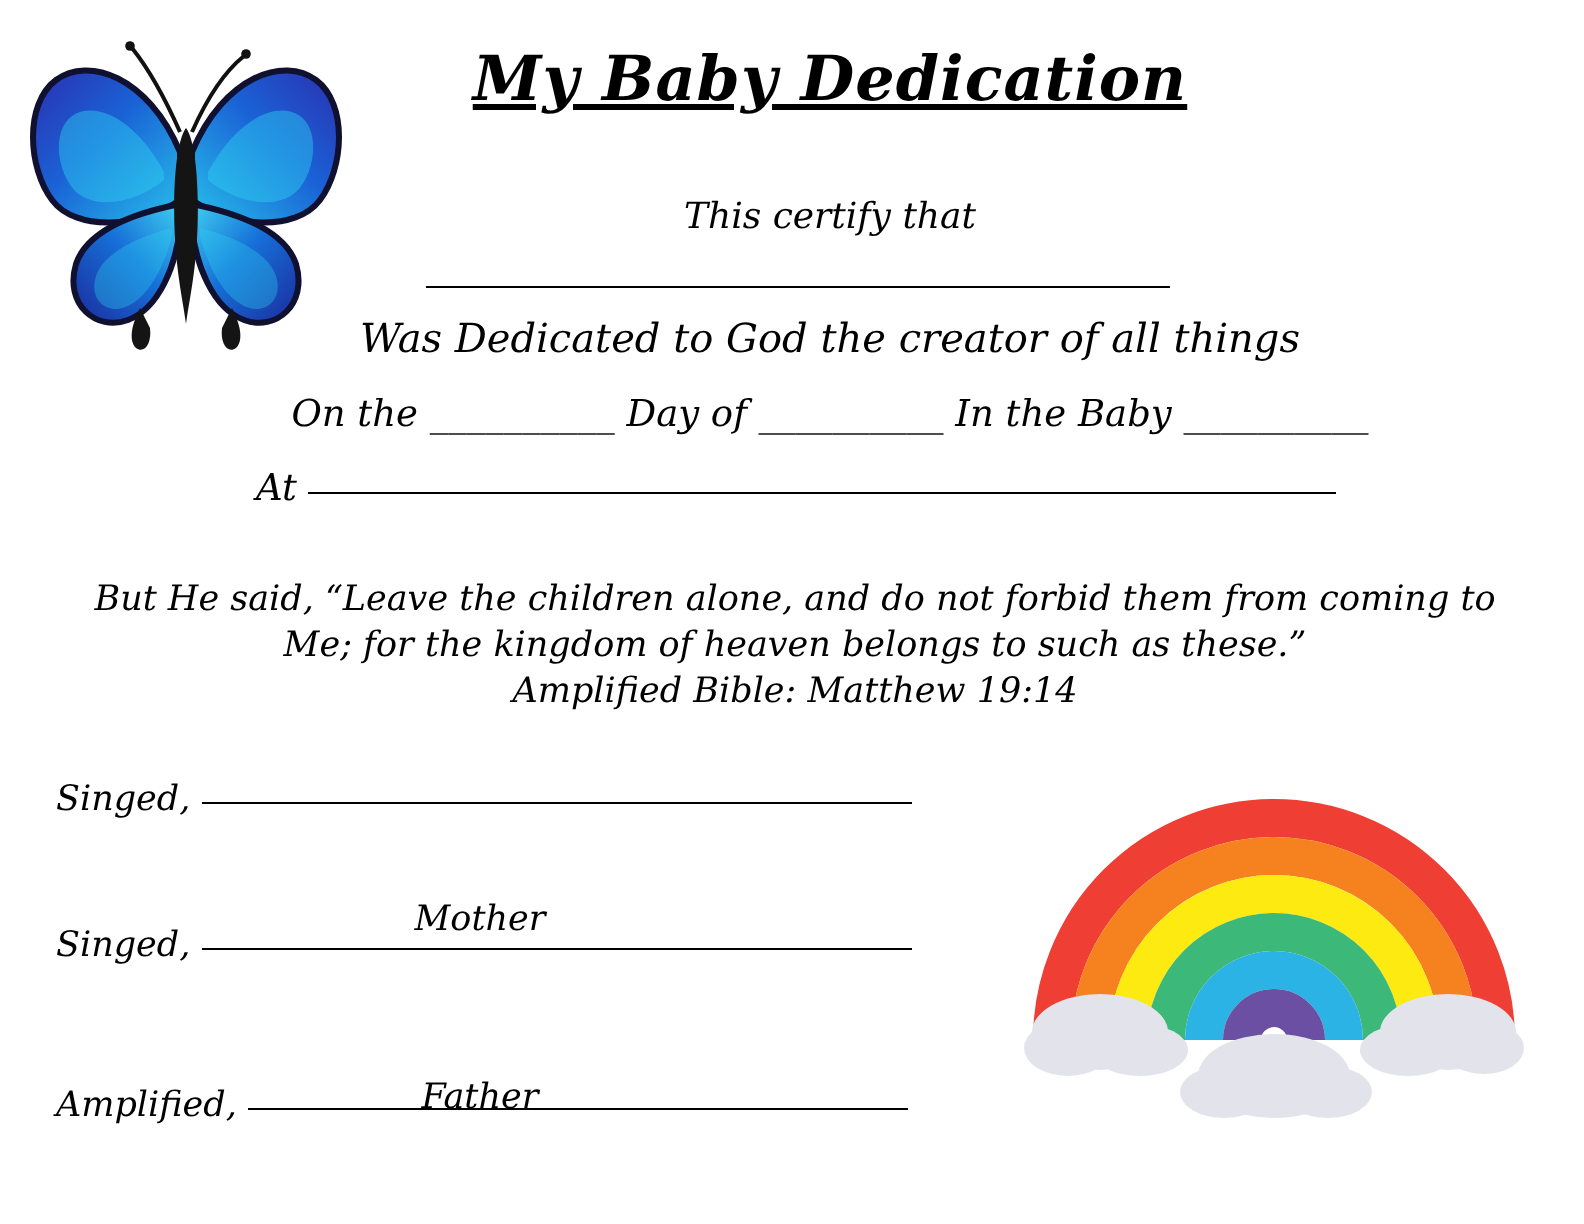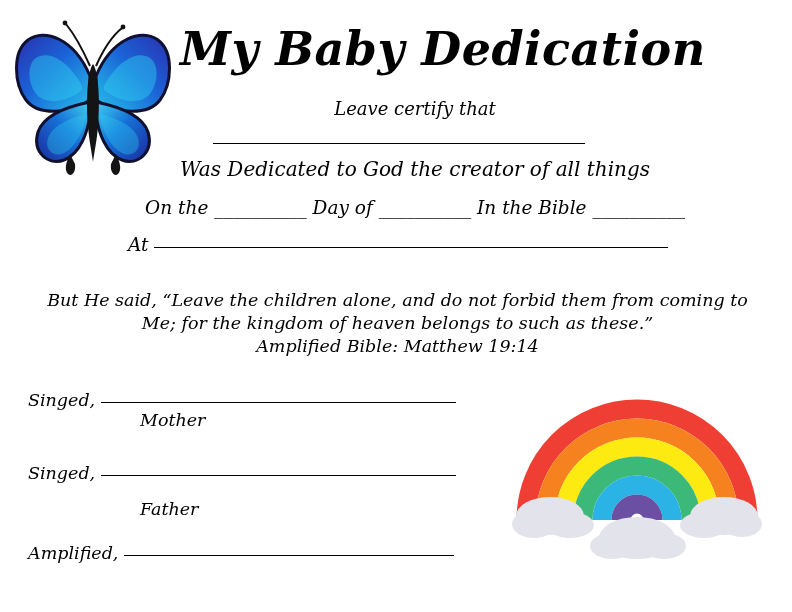--- a/index.html
+++ b/index.html
@@ -29,26 +29,28 @@
     width: 170px;
     height: 165px;
   }
 
   
   .title {
     position: absolute;
     left: 180px;
     top: 22px;
     width: 470px;
+    text-align: center;
     font-family: "DejaVu Serif", serif;
     font-weight: bold;
     font-style: italic;
-    font-size: 46px;
+    font-size: 31px;
     letter-spacing: 0.5px;
     white-space: nowrap;
+    text-decoration: underline;
   }
 
   
   .script {
     font-family: "DejaVu Serif", serif;
     font-style: italic;
   }
 
   .certify {
     position: absolute;
@@ -129,22 +131,23 @@
   .sig .sig-rule {
     width: 355px;
     border-bottom: 1.5px solid #000;
     height: 0;
     position: relative;
     top: -3px;
   }
   .sig-caption {
     position: absolute;
     font-size: 17.5px;
-    text-align: left;
+    text-align: center;
     width: 200px;
+    margin-top: 40px;
   }
 
   .sig-mother  { left: 12px; top: 390px; }
   .cap-mother  { left: 140px; top: 410px; }
   .sig-father  { left: 12px; top: 463px; }
   .cap-father  { left: 140px; top: 499px; }
   .sig-officiant { left: 12px; top: 543px; }
   .sig-officiant .sig-rule { width: 330px; }
 
   
@@ -206,27 +209,27 @@
 
       <path d="M85 50 C91 58 92 90 90 112 C89 126 86 140 85 148 C84 140 81 126 80 112 C78 90 79 58 85 50 Z" fill="#141414"></path>
 
       <path d="M62 140 C58 148 56 156 60 160 C64 163 68 158 67 150 Z" fill="#141414"></path>
       <path d="M108 140 C112 148 114 156 110 160 C106 163 102 158 103 150 Z" fill="#141414"></path>
     </svg>
   </div>
 
   <div class="title">My Baby Dedication</div>
 
-  <div class="certify script">Leave certify that</div>
+  <div class="certify script">This certify that</div>
 
   <div class="name-rule"></div>
 
   <div class="dedicated script">Was Dedicated to God the creator of all things</div>
 
-  <div class="on-the script">On the __________ Day of __________ In the Bible __________</div>
+  <div class="on-the script">On the __________ Day of __________ In the Baby __________</div>
 
   <div class="at-row script">
     <span class="at-label">At</span>
     <span class="at-rule"></span>
   </div>
 
   <div class="verse script">
     <div>But He said, “Leave the children alone, and do not forbid them from coming to Me; for the kingdom of heaven belongs to such as these.”</div>
     <div>Amplified Bible: Matthew 19:14</div>
   </div>

